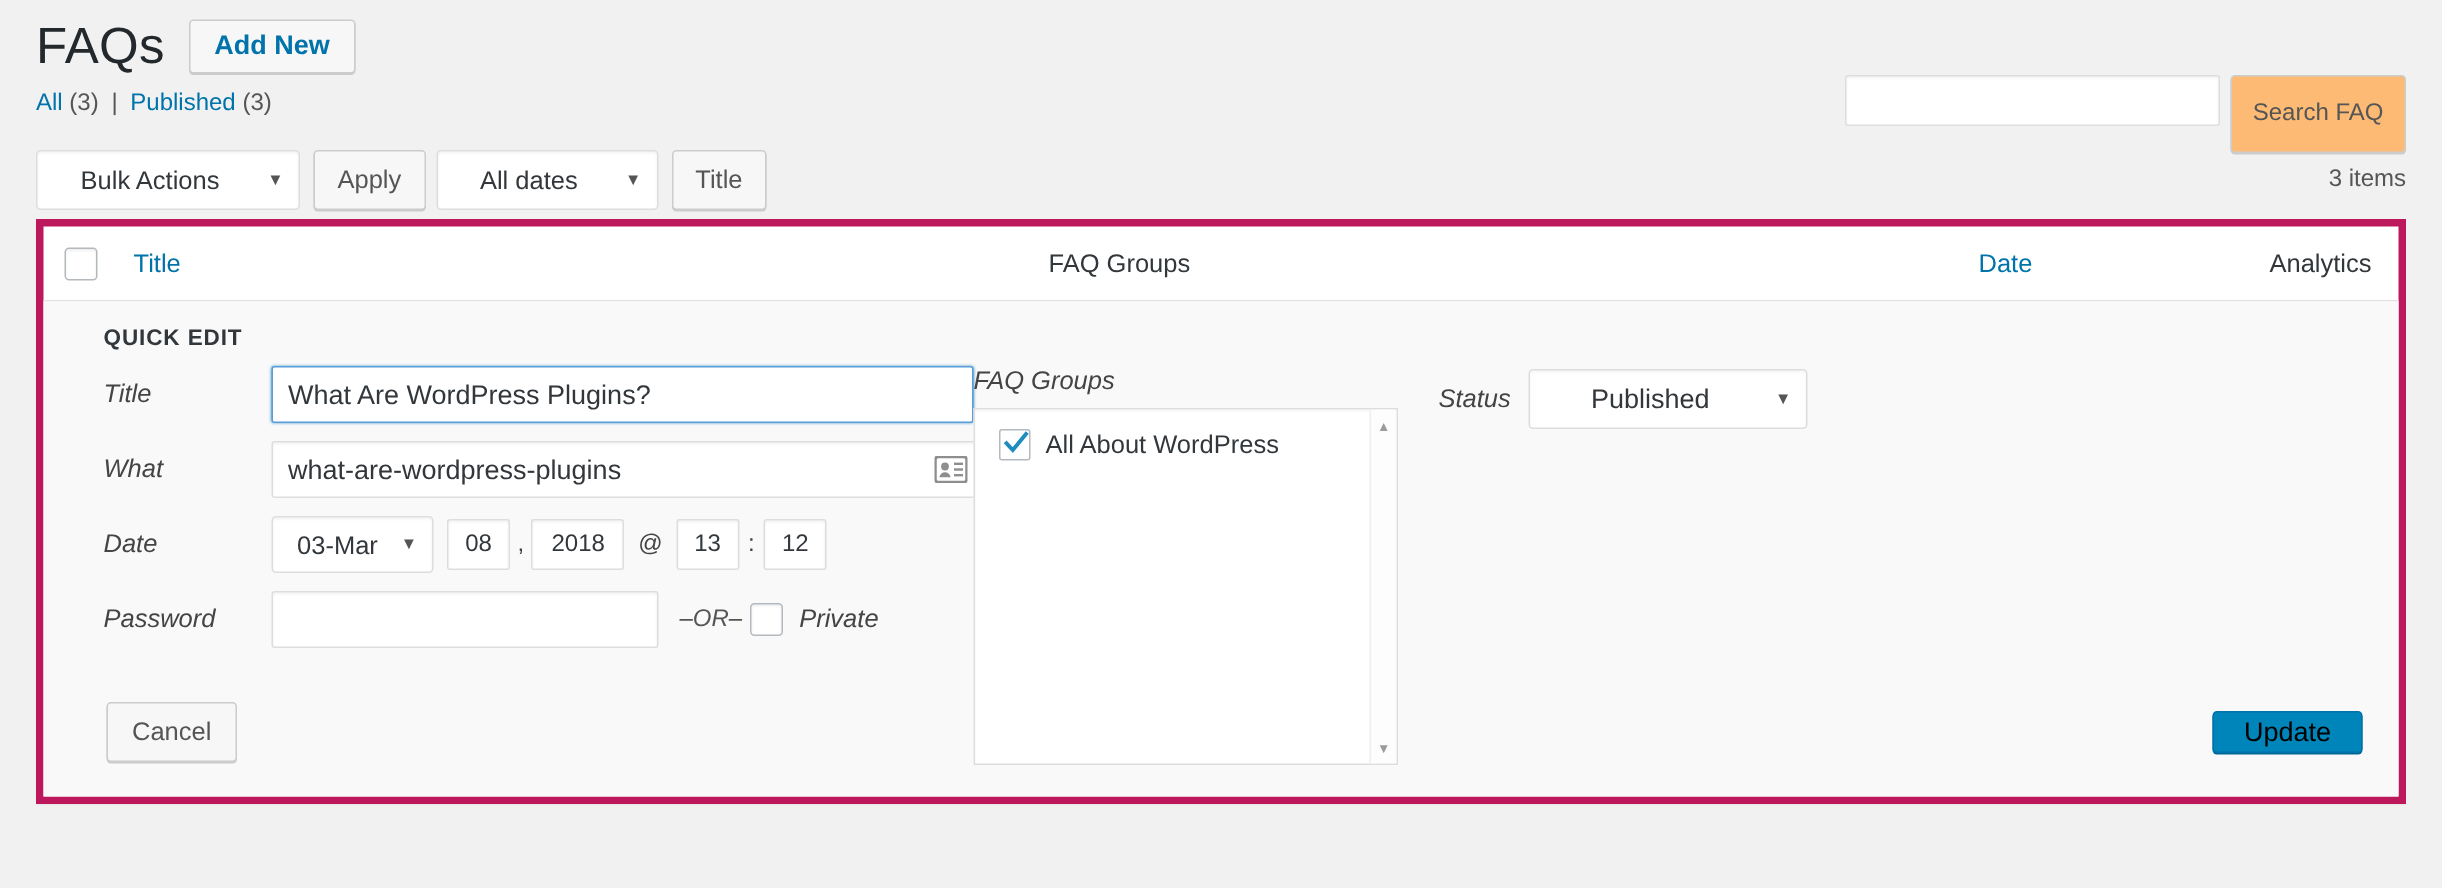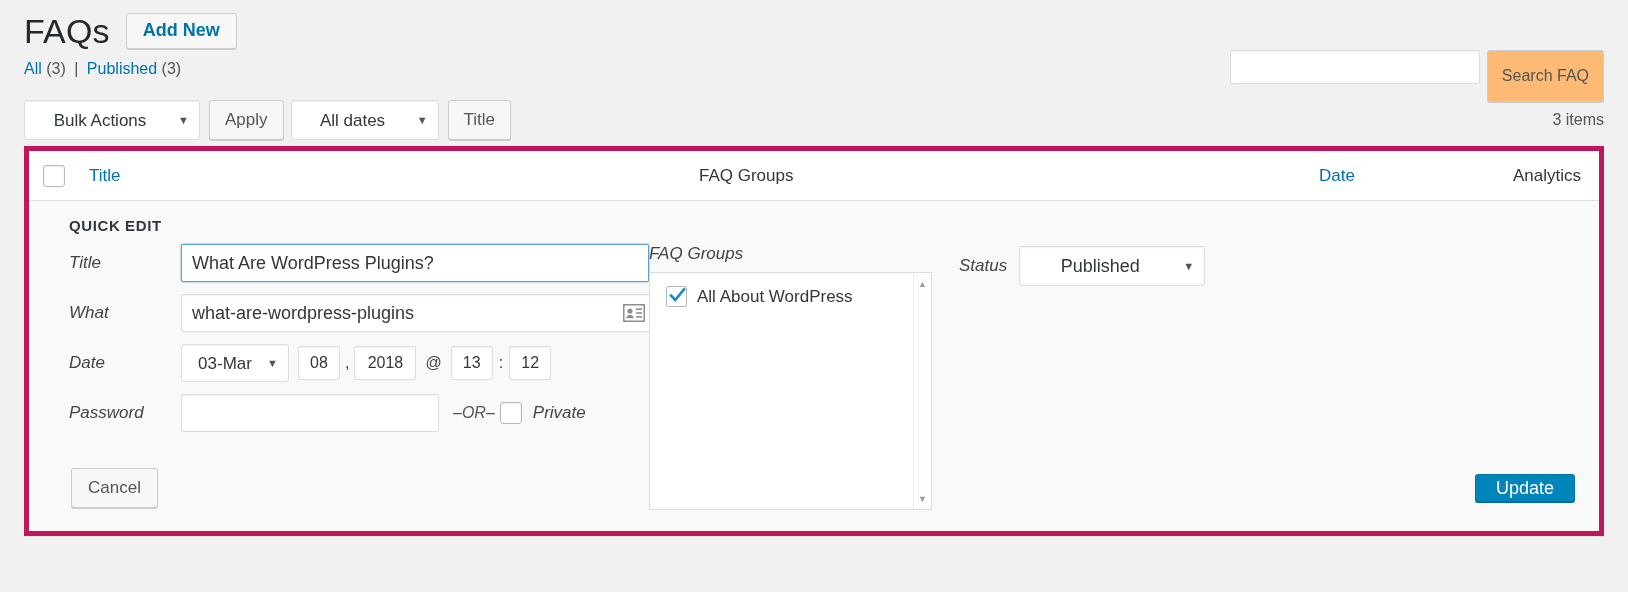--- a/index.html
+++ b/index.html
@@ -416,21 +416,21 @@
     height: 40px;
     padding: 0 16px;
     cursor: pointer;
     box-shadow: 0 1px 0 #ccc;
     font-family: "Liberation Sans", sans-serif;
   }
   .update-btn {
     background: #0085ba;
     border: 1px solid #0073aa;
     border-radius: 3px;
-    color: #ffffff;
+    color: #000000;
     font-size: 18px;
     height: 28px;
     padding: 0 20px;
     cursor: pointer;
     box-shadow: 0 1px 0 #006799;
     font-family: "Liberation Sans", sans-serif;
     text-align: right;
   }
 </style>
 </head>

